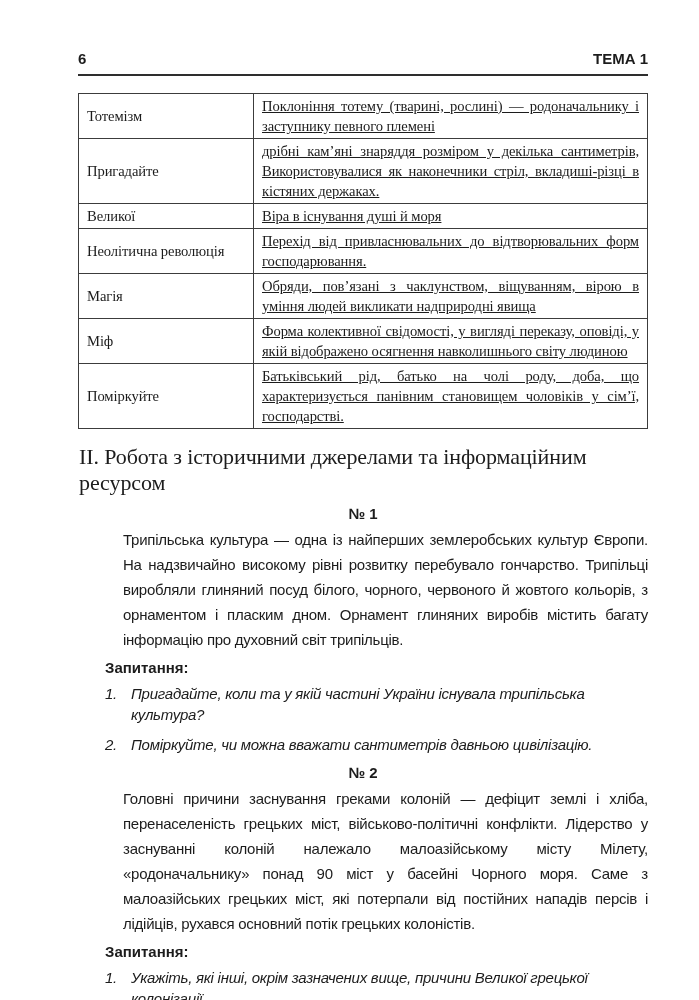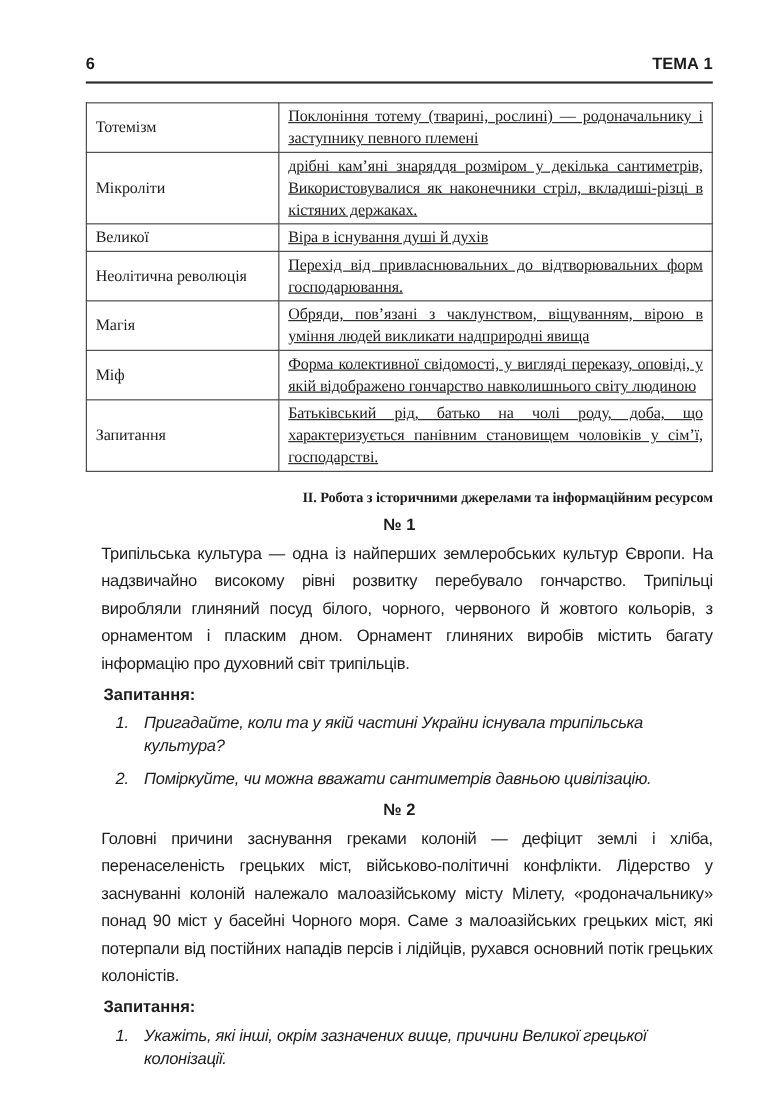--- a/index.html
+++ b/index.html
@@ -41,42 +41,41 @@
     padding: 2px 8px;
     line-height: 20px;
     vertical-align: middle;
   }
   td.term { width: 158px; }
   td.def  { text-align: justify; text-decoration: underline; }
 
   
   .section-heading {
     font-family: "Liberation Serif", serif;
-    font-size: 13px;
-    font-weight: bold;
+    font-size: 22px;
+    font-weight: normal;
     margin: 15px 0 0 1px;
     letter-spacing: -0.1px;
-    text-align: right;
   }
 
   
   .exercise { font-family: "Liberation Sans", sans-serif; font-size: 15px; }
   .exercise-number {
     text-align: center;
     font-weight: bold;
     margin: 9px 0 5px 0;
   }
   .exercise-text {
-    margin-left: 14px;
+    margin-left: 45px;
     line-height: 25px;
     text-align: justify;
     letter-spacing: -0.25px;
   }
   .questions-label {
-    margin-left: 16px;
+    margin-left: 27px;
     margin-top: 7px;
     font-weight: bold;
   }
   .questions {
     margin: 7px 0 0 27px;
   }
   .q-item {
     display: flex;
     font-style: italic;
     line-height: 21px;
@@ -96,41 +95,41 @@
     <span class="theme">ТЕМА 1</span>
   </div>
 
   <table class="glossary">
     <tbody>
       <tr>
         <td class="term">Тотемізм</td>
         <td class="def">Поклоніння тотему (тварині, рослині) — родоначальнику і заступнику певного племені</td>
       </tr>
       <tr>
-        <td class="term">Мікроліти</td>
+        <td class="term">Пригадайте</td>
         <td class="def">дрібні кам’яні знаряддя розміром у декілька сантиметрів, Використовувалися як наконечники стріл, вкладиші-різці в кістяних держаках.</td>
       </tr>
       <tr>
         <td class="term">Великої</td>
-        <td class="def">Віра в існування душі й духів</td>
+        <td class="def">Віра в існування душі й моря</td>
       </tr>
       <tr>
         <td class="term">Неолітична революція</td>
         <td class="def">Перехід від привласнювальних до відтворювальних форм господарювання.</td>
       </tr>
       <tr>
         <td class="term">Магія</td>
         <td class="def">Обряди, пов’язані з чаклунством, віщуванням, вірою в уміння людей викликати надприродні явища</td>
       </tr>
       <tr>
         <td class="term">Міф</td>
-        <td class="def">Форма колективної свідомості, у вигляді переказу, оповіді, у якій відображено гончарство навколишнього світу людиною</td>
+        <td class="def">Форма колективної свідомості, у вигляді переказу, оповіді, у якій відображено осягнення навколишнього світу людиною</td>
       </tr>
       <tr>
-        <td class="term">Запитання</td>
+        <td class="term">Поміркуйте</td>
         <td class="def">Батьківський рід, батько на чолі роду, доба, що характеризується панівним становищем чоловіків у сім’ї, господарстві.</td>
       </tr>
     </tbody>
   </table>
 
   <div class="section-heading">ІІ. Робота з історичними джерелами та інформаційним ресурсом</div>
 
   <div class="exercise">
     <div class="exercise-number">№ 1</div>
     <div class="exercise-text">Трипільська культура — одна із найперших землеробських культур Європи. На надзвичайно високому рівні розвитку перебувало гончарство. Трипільці виробляли глиняний посуд білого, чорного, червоного й жовтого кольорів, з орнаментом і пласким дном. Орнамент глиняних виробів містить багату інформацію про духовний світ трипільців.</div>

